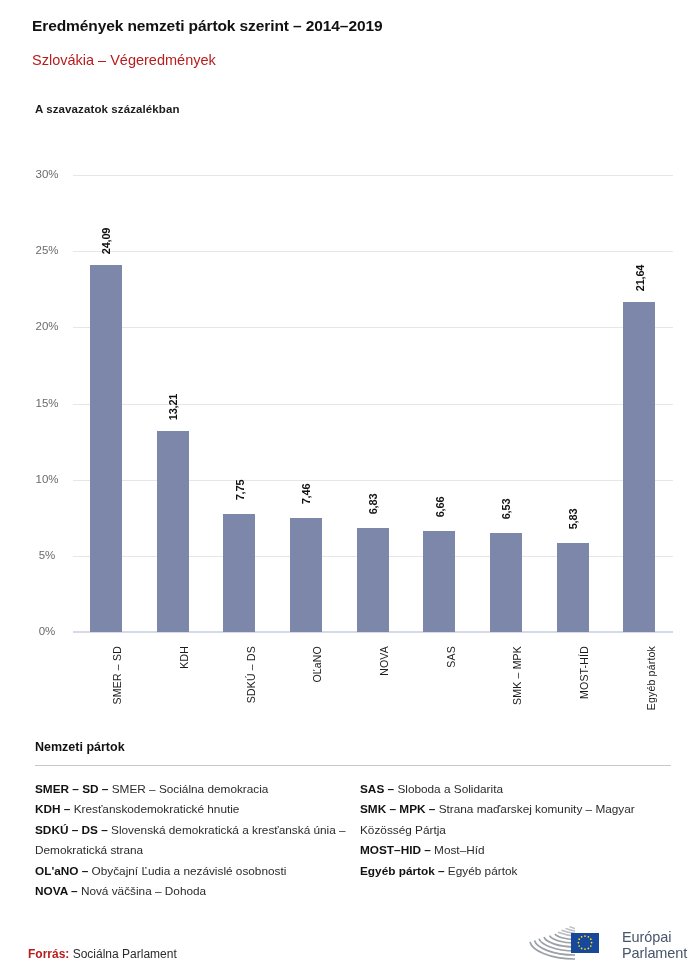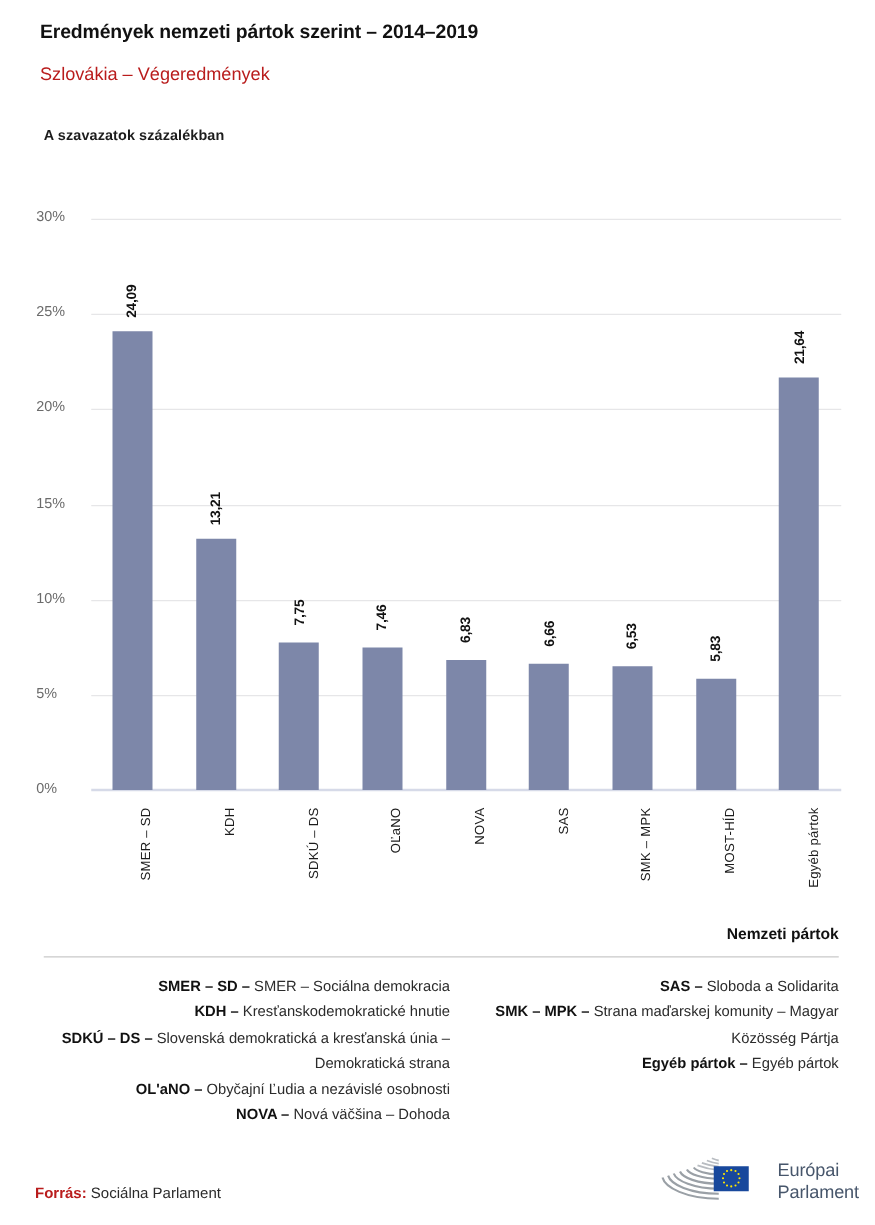--- a/index.html
+++ b/index.html
@@ -61,21 +61,21 @@
     height: 1px;
     background: #e6e6e8;
   }
   .gridline.baseline {
     background: #d6dae8;
     height: 2px;
   }
   .ytick {
     position: absolute;
     width: 36px;
-    text-align: left;
+    text-align: center;
     font-size: 11.5px;
     color: #6b6b6b;
   }
   #bars {
     position: absolute;
     left: 73px;
     top: 175px;
     width: 600px;
     height: 457px;
   }
@@ -108,21 +108,21 @@
     top: 646px;
     font-size: 10.5px;
     color: #1c1c1c;
     white-space: nowrap;
     transform-origin: left top;
     transform: rotate(-90deg) translateX(-100%);
     letter-spacing: 0.2px;
   }
 
   
-  #legend { position: absolute; left: 35px; top: 740px; width: 636px; text-align: right; }
+  #legend { position: absolute; left: 35px; top: 740px; width: 636px; }
   #legend-title {
     font-size: 12.5px;
     font-weight: bold;
     color: #111111;
     margin: 0;
   }
   #legend-divider {
     margin-top: 11px;
     border-top: 1px solid #c9c9c9;
     width: 636px;
@@ -254,20 +254,21 @@
     <div class="legend-col" id="legend-col-left">
         <div class="legend-entry"><b>SMER – SD –</b><span> SMER – Sociálna demokracia</span></div>
         <div class="legend-entry"><b>KDH –</b><span> Kresťanskodemokratické hnutie</span></div>
         <div class="legend-entry"><b>SDKÚ – DS –</b><span> Slovenská demokratická a kresťanská únia – Demokratická strana</span></div>
         <div class="legend-entry"><b>OL'aNO –</b><span> Obyčajní Ľudia a nezávislé osobnosti</span></div>
         <div class="legend-entry"><b>NOVA –</b><span> Nová väčšina – Dohoda</span></div>
       </div>
     <div class="legend-col" id="legend-col-right">
         <div class="legend-entry"><b>SAS –</b><span> Sloboda a Solidarita</span></div>
         <div class="legend-entry"><b>SMK – MPK –</b><span> Strana maďarskej komunity – Magyar Közösség Pártja</span></div>
+        <div class="legend-entry"><b>MOST–HID –</b><span> Most–Híd</span></div>
         <div class="legend-entry"><b>Egyéb pártok –</b><span> Egyéb pártok</span></div>
       </div>
   </div>
 </div>
 
 <div id="footer-source">
   <b>Forrás:</b>
   <span>Sociálna Parlament</span>
 </div>
 

